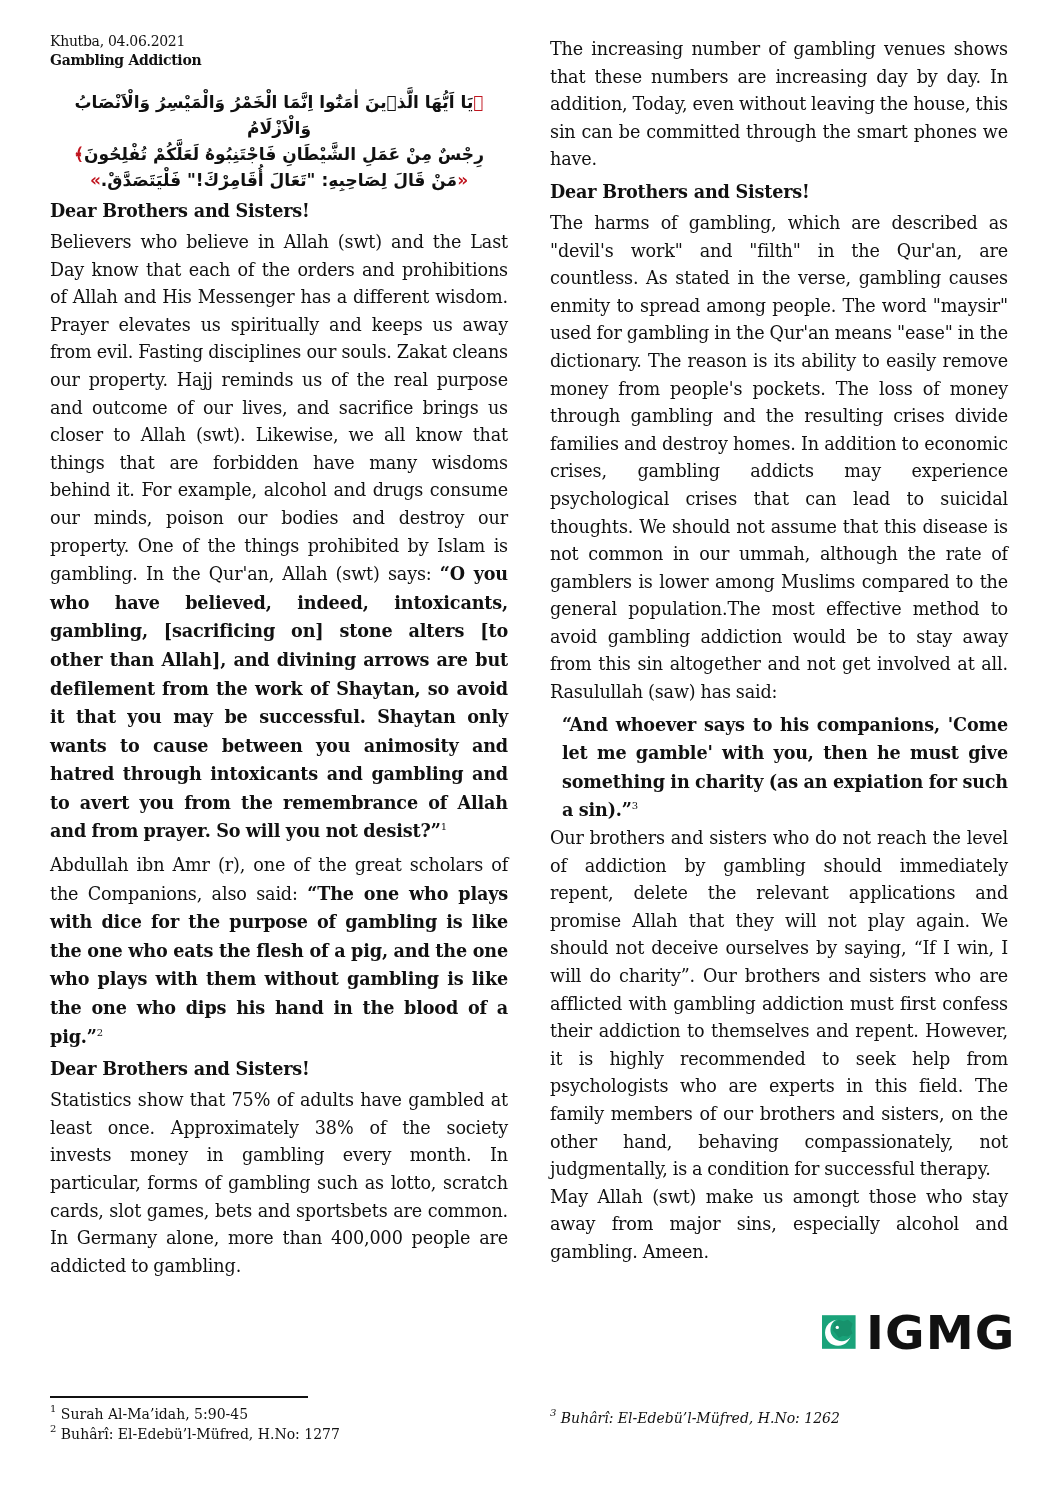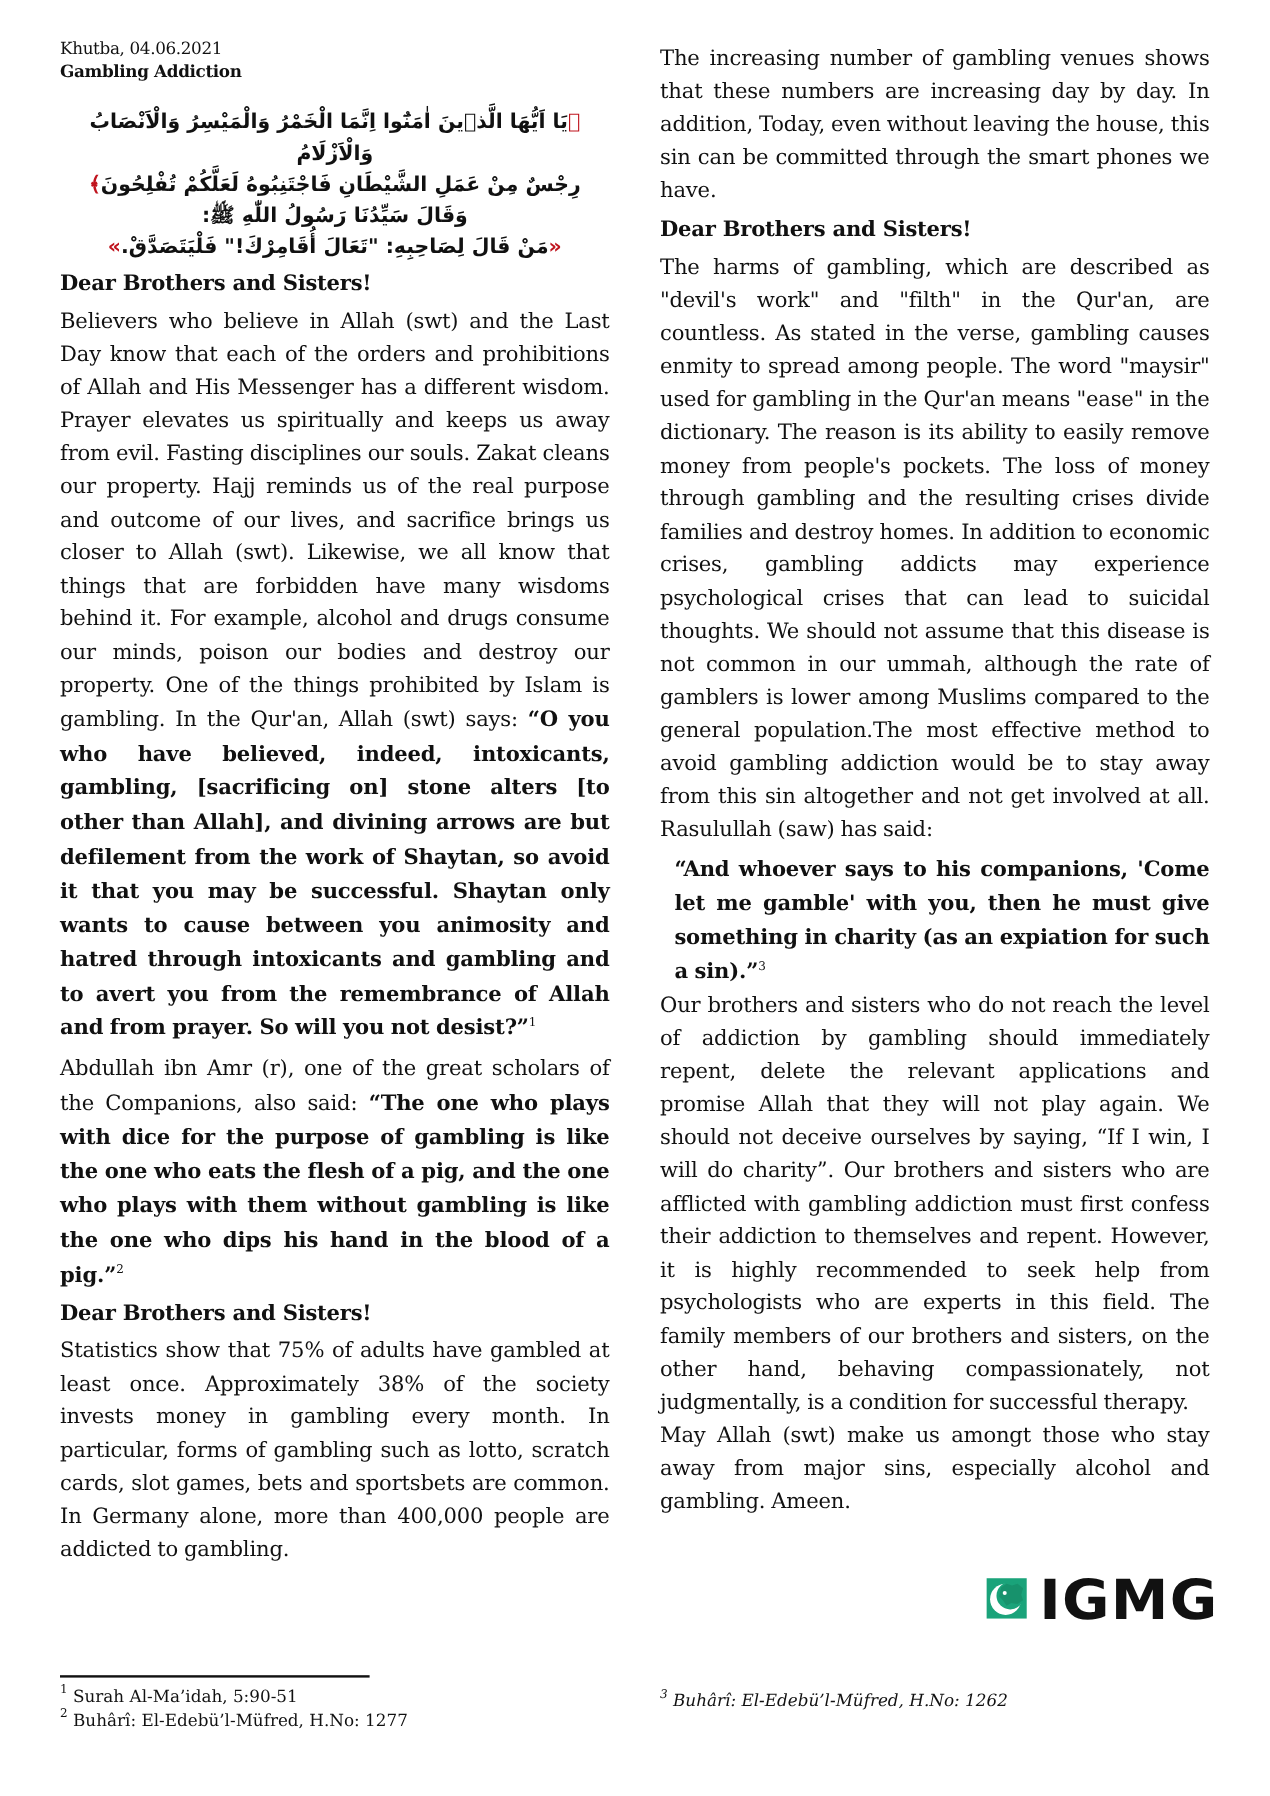--- a/index.html
+++ b/index.html
@@ -50,21 +50,20 @@
   <div class="meta">Khutba, 04.06.2021</div>
   <div class="meta title">Gambling Addiction</div>
 
   <div class="arabic" style="margin-top:19px;">
     <div>
       <span class="br">﴿</span><span>يَا اَيُّهَا الَّذ۪ينَ اٰمَنُٓوا اِنَّمَا الْخَمْرُ وَالْمَيْسِرُ وَالْاَنْصَابُ وَالْاَزْلَامُ</span>
     </div>
     <div>
       <span>رِجْسٌ مِنْ عَمَلِ الشَّيْطَانِ فَاجْتَنِبُوهُ لَعَلَّكُمْ تُفْلِحُونَ</span><span class="br">﴾</span>
     </div>
-    <div>وَقَالَ سَيِّدُنَا رَسُولُ اللّٰهِ ﷺ:</div>
     <div>
       <span class="br">«</span><span>مَنْ قَالَ لِصَاحِبِهِ: "تَعَالَ أُقَامِرْكَ!" فَلْيَتَصَدَّقْ.</span><span class="br">»</span>
     </div>
   </div>
 
   <div class="h" style="margin-top:6px;">Dear Brothers and Sisters!</div>
   <p class="p"><span>Believers who believe in Allah (swt) and the Last Day know that each of the orders and prohibitions of Allah and His Messenger has a different wisdom. Prayer elevates us spiritually and keeps us away from evil. Fasting disciplines our souls. Zakat cleans our property. Hajj reminds us of the real purpose and outcome of our lives, and sacrifice brings us closer to Allah (swt). Likewise, we all know that things that are forbidden have many wisdoms behind it. For example, alcohol and drugs consume our minds, poison our bodies and destroy our property. One of the things prohibited by Islam is gambling. In the Qur'an, Allah (swt) says: </span><b>“O you who have believed, indeed, intoxicants, gambling, [sacrificing on] stone alters [to other than Allah], and divining arrows are but defilement from the work of Shaytan, so avoid it that you may be successful. Shaytan only wants to cause between you animosity and hatred through intoxicants and gambling and to avert you from the remembrance of Allah and from prayer. So will you not desist?”</b><sup>1</sup></p>
   <p class="p"><span>Abdullah ibn Amr (r), one of the great scholars of the Companions, also said: </span><b>“The one who plays with dice for the purpose of gambling is like the one who eats the flesh of a pig, and the one who plays with them without gambling is like the one who dips his hand in the blood of a pig.”</b><sup>2</sup></p>
   <div class="h">Dear Brothers and Sisters!</div>
   <p class="p">Statistics show that 75% of adults have gambled at least once. Approximately 38% of the society invests money in gambling every month. In particular, forms of gambling such as lotto, scratch cards, slot games, bets and sportsbets are common. In Germany alone, more than 400,000 people are addicted to gambling.</p>
@@ -85,18 +84,18 @@
     <circle cx="21" cy="23" r="17" fill="#ffffff"></circle>
     <circle cx="26" cy="19" r="15" fill="#1aa37a"></circle>
     <path d="M16 10 L22 6 L28 8 L34 6 L40 11 L38 18 L40 24 L34 28 L27 27 L22 30 L18 24 L14 20 Z" fill="#17926c"></path>
     <circle cx="20" cy="16" r="2.2" fill="#ffffff"></circle>
   </svg>
   <span class="logo-text">IGMG</span>
 </div>
 
 <div class="footnotes fn-left">
   <div class="fn-rule"></div>
-  <div><sup>1</sup> <span>Surah Al-Ma’idah, 5:90-51</span></div>
+  <div><sup>1</sup> <span>Surah Al-Ma’idah, 5:90-45</span></div>
   <div><sup>2</sup> <span>Buhârî: El-Edebü’l-Müfred, H.No: 1277</span></div>
 </div>
 <div class="footnotes fn-right">
   <div><sup>3</sup> <span>Buhârî: El-Edebü’l-Müfred, H.No: 1262</span></div>
 </div>
 
 </body></html>

